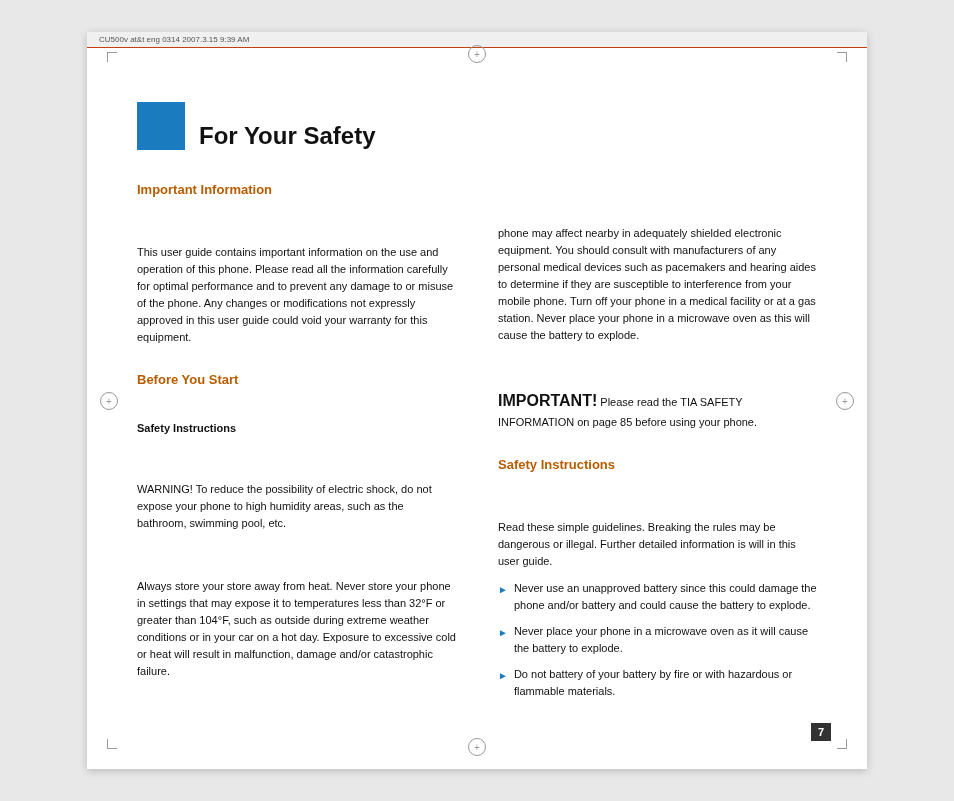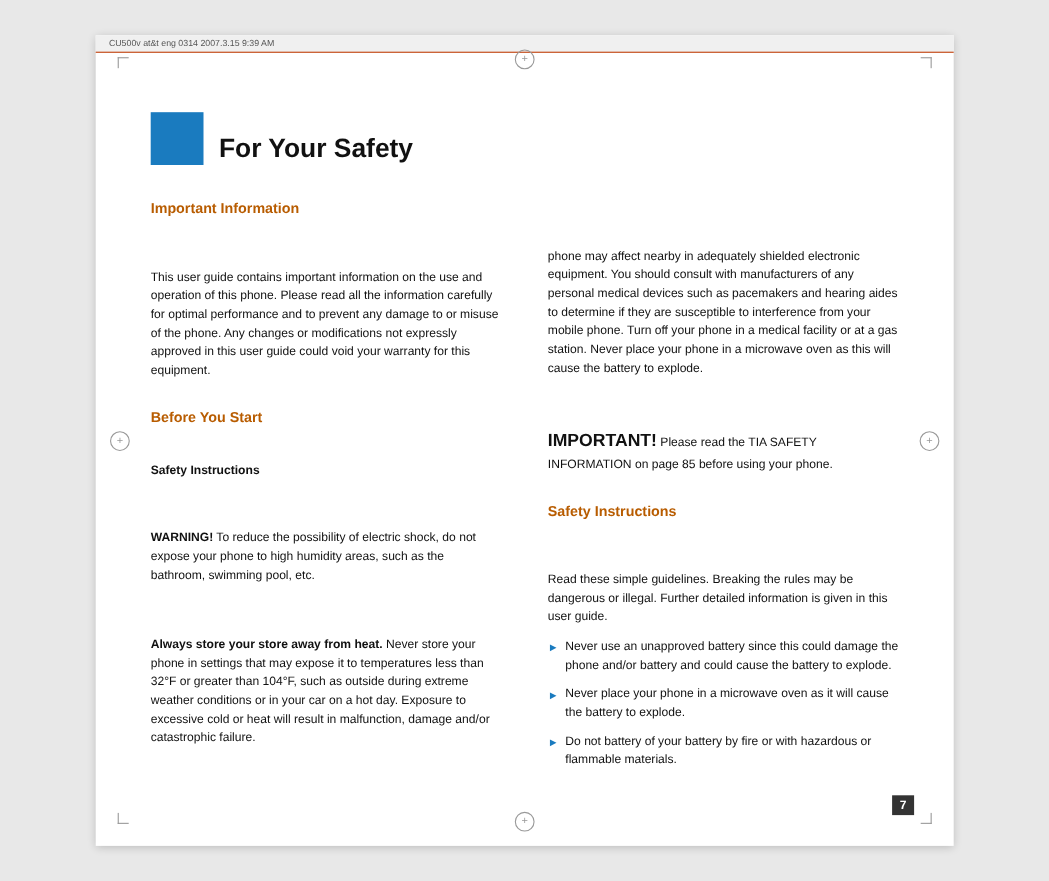--- a/index.html
+++ b/index.html
@@ -147,21 +147,21 @@
 
     .subsection-heading {
       font-size: 11px;
       font-weight: bold;
       color: #111;
       margin-bottom: 6px;
       margin-top: 30px;
     }
 
     .warning-bold {
-      font-weight: bold;
+      font-weight: normal;
     }
 
     .bullet-list {
       list-style: none;
       padding: 0;
       margin: 8px 0;
     }
 
     .bullet-list li {
       display: flex;
@@ -249,21 +249,21 @@
     <div class="col-right">
 
       <p class="body-text">phone may affect nearby in adequately shielded electronic equipment. You should consult with manufacturers of any personal medical devices such as pacemakers and hearing aides to determine if they are susceptible to interference from your mobile phone. Turn off your phone in a medical facility or at a gas station. Never place your phone in a microwave oven as this will cause the battery to explode.</p>
 
       <p class="body-text">
         <span class="important-bold">IMPORTANT!</span><span> Please read the TIA SAFETY INFORMATION on page 85 before using your phone.</span>
       </p>
 
       <div class="section-heading">Safety Instructions</div>
 
-      <p class="body-text">Read these simple guidelines. Breaking the rules may be dangerous or illegal. Further detailed information is given in this user guide.</p>
+      <p class="body-text">Read these simple guidelines. Breaking the rules may be dangerous or illegal. Further detailed information is will in this user guide.</p>
 
       <ul class="bullet-list">
         <li>
           <span class="bullet-arrow">►</span>
           <span>Never use an unapproved battery since this could damage the phone and/or battery and could cause the battery to explode.</span>
         </li>
         <li>
           <span class="bullet-arrow">►</span>
           <span>Never place your phone in a microwave oven as it will cause the battery to explode.</span>
         </li>

